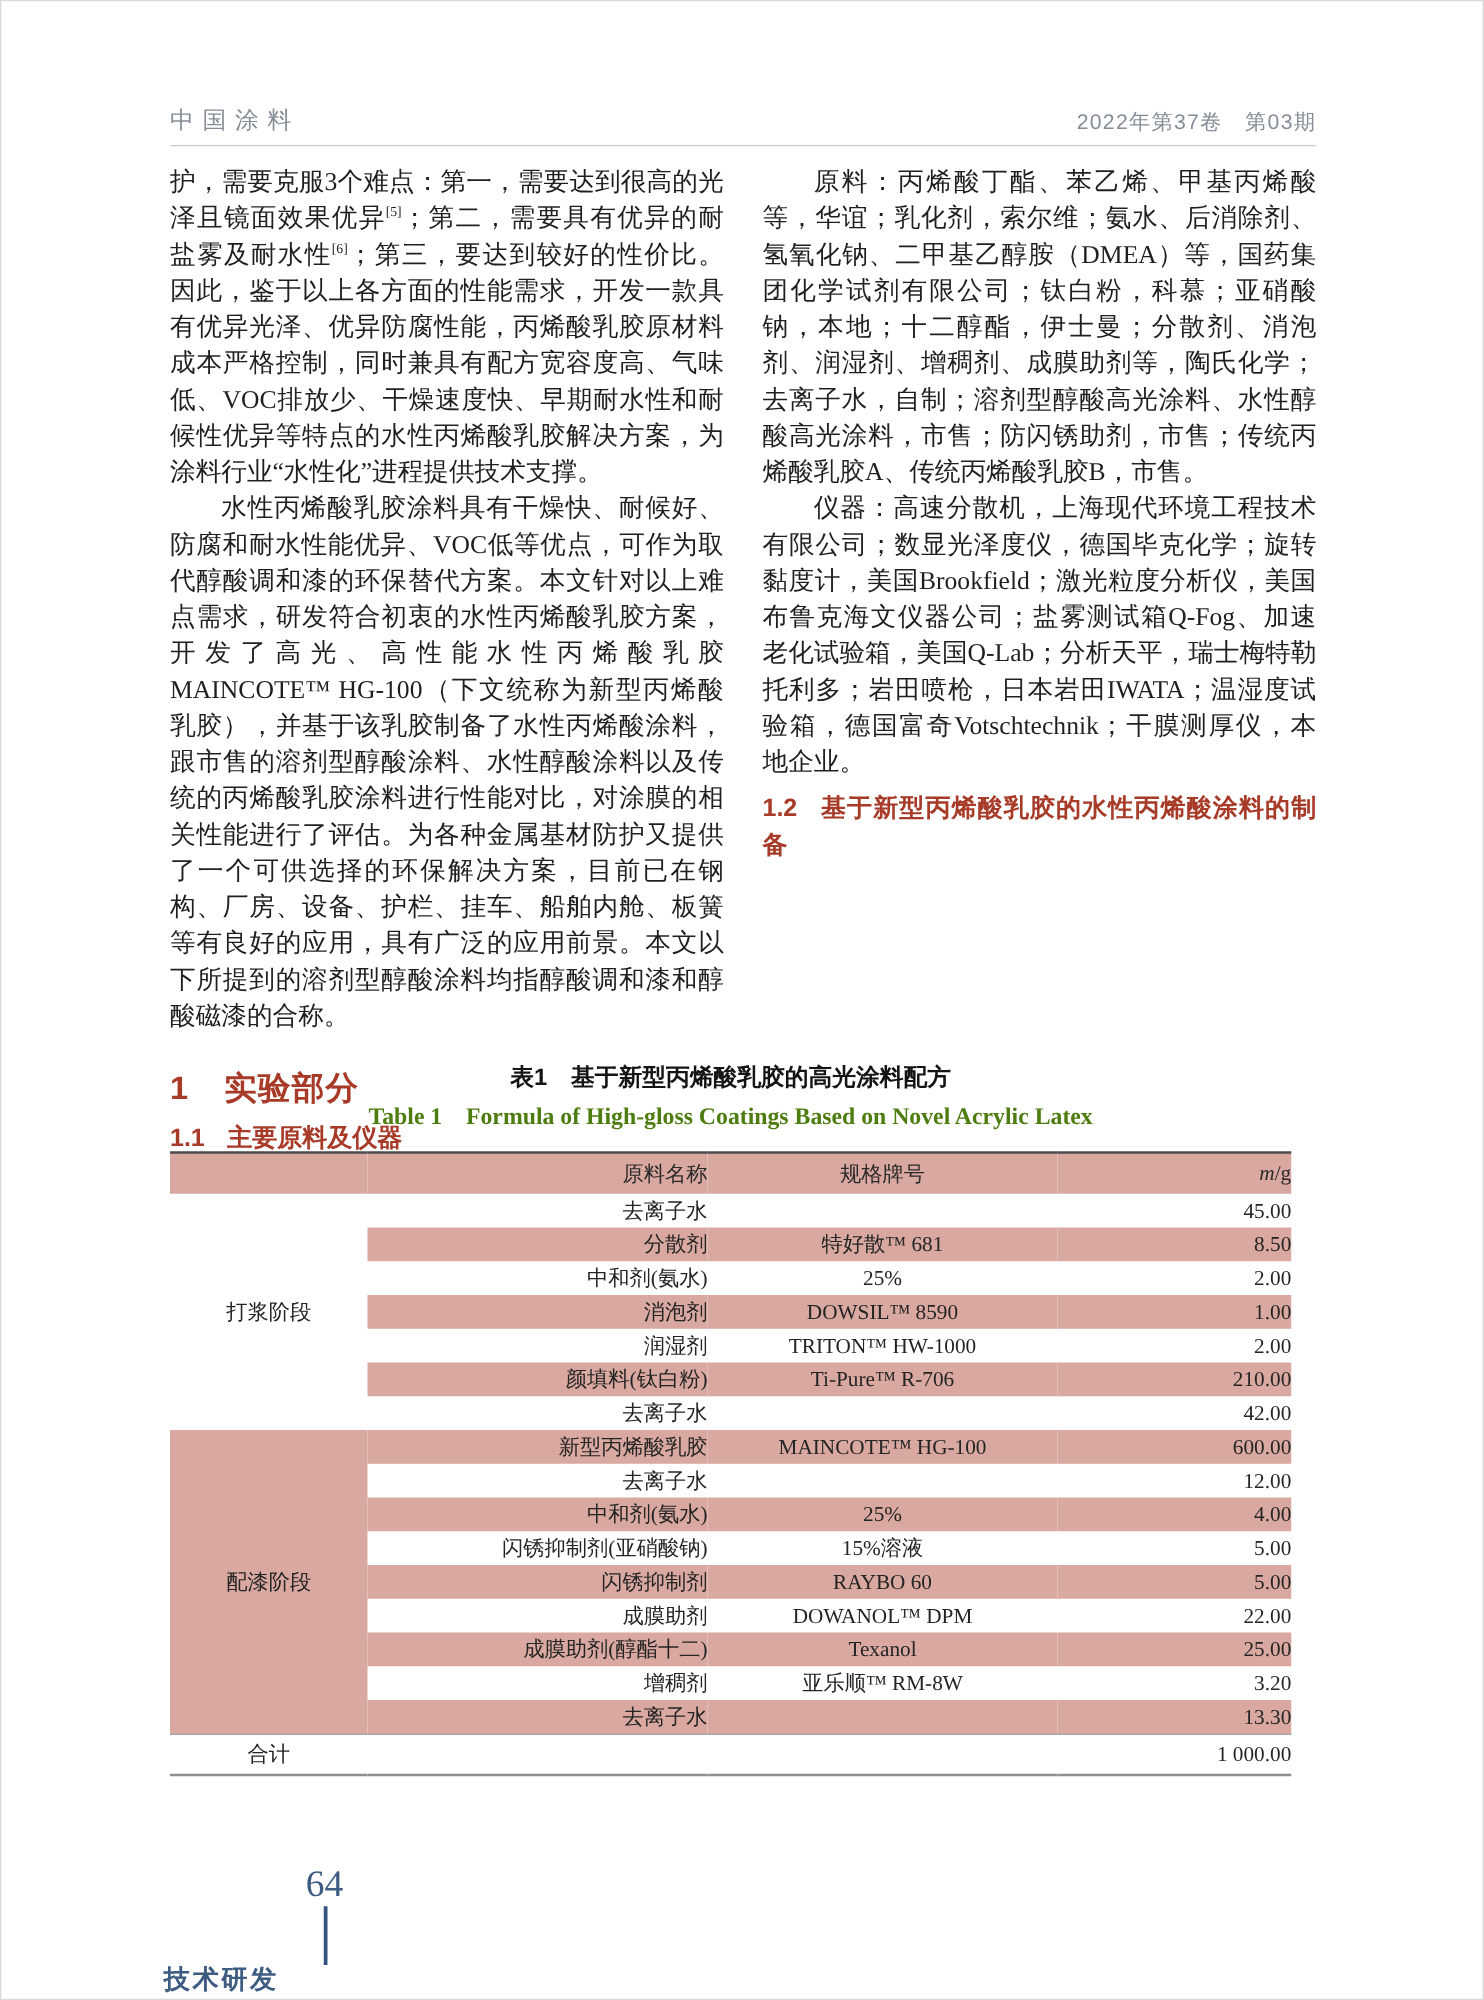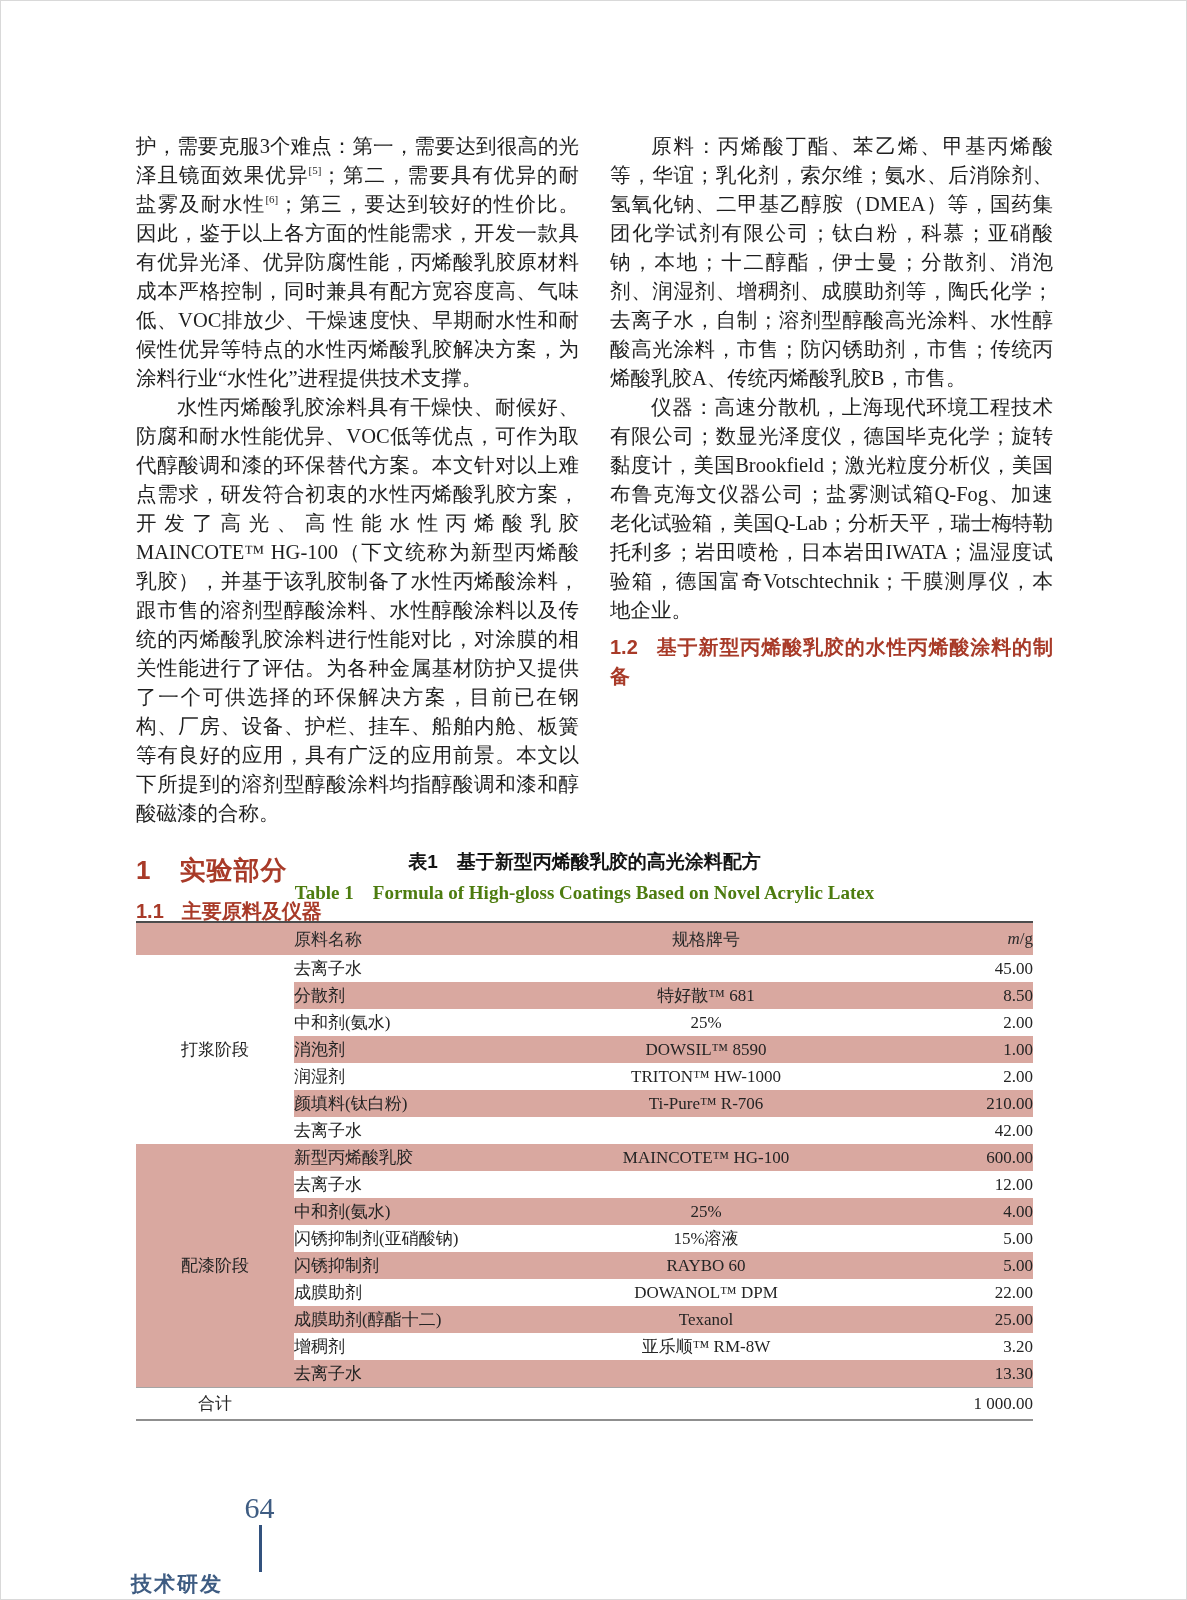--- a/index.html
+++ b/index.html
@@ -42,40 +42,44 @@
           font-weight:bold; font-size:19px; color:#141414; }
   .t-en { text-align:center; font-weight:bold; font-size:19px; margin-top:5px; color:#4d7c0f; }
   table.formula {
     border-collapse:collapse; table-layout:fixed; width:100%;
     margin-top:15px; border-top:2px solid #4c4c4c; border-bottom:2px solid #8f8f8f;
     font-size:17px; color:#242424;
   }
   table.formula td { height:27px; padding:0; }
   tr.head td { height:32px; background:#d9a8a0; color:#2a2a2a; }
   .c-stage { text-align:center; }
-  .c-name  { text-align:left; padding-left:52px; }
+  .c-name  { text-align:right; padding-left:52px; }
   .c-spec  { text-align:center; }
   .c-val   { text-align:right; padding-right:64px; }
   td.pinkcell { background:#d9a8a0; }
   tr.total td { border-top:1px solid #a5a5a5; height:31px; }
   .ital { font-style:italic; }
 
   
   .pfoot { position:absolute; left:130px; top:1490px; display:flex; align-items:center;flex-direction:column; }
   .pnum { font-size:30px; color:#3e5c82; }
   .fbar { width:3px; height:47px; background:#33527e; margin:0 12px 0 13px; }
   .fcn  { font-size:21px; font-weight:bold; color:#3e5c82; letter-spacing:2px;
           font-family:"Liberation Sans","DejaVu Sans",sans-serif; line-height:1.1; }
   .fen  { font-size:17px; color:#737373; margin-top:18px; line-height:1; }
 </style>
 </head>
 <body>
 
 <div class="page">
 
+  <div class="phead">
+    <span class="journal">中国涂料</span>
+    <span class="issue">2022年第37卷　第03期</span>
+  </div>
 
   <div class="content">
 
     <div class="col">
       <p><span>护，需要克服3个难点：第一，需要达到很高的光泽且镜面效果优异</span><sup class="ref">[5]</sup><span>；第二，需要具有优异的耐盐雾及耐水性</span><sup class="ref">[6]</sup><span>；第三，要达到较好的性价比。因此，鉴于以上各方面的性能需求，开发一款具有优异光泽、优异防腐性能，丙烯酸乳胶原材料成本严格控制，同时兼具有配方宽容度高、气味低、VOC排放少、干燥速度快、早期耐水性和耐候性优异等特点的水性丙烯酸乳胶解决方案，为涂料行业“水性化”进程提供技术支撑。</span></p>
       <p class="ind">水性丙烯酸乳胶涂料具有干燥快、耐候好、防腐和耐水性能优异、VOC低等优点，可作为取代醇酸调和漆的环保替代方案。本文针对以上难点需求，研发符合初衷的水性丙烯酸乳胶方案，开发了高光、高性能水性丙烯酸乳胶MAINCOTE™ HG-100（下文统称为新型丙烯酸乳胶），并基于该乳胶制备了水性丙烯酸涂料，跟市售的溶剂型醇酸涂料、水性醇酸涂料以及传统的丙烯酸乳胶涂料进行性能对比，对涂膜的相关性能进行了评估。为各种金属基材防护又提供了一个可供选择的环保解决方案，目前已在钢构、厂房、设备、护栏、挂车、船舶内舱、板簧等有良好的应用，具有广泛的应用前景。本文以下所提到的溶剂型醇酸涂料均指醇酸调和漆和醇酸磁漆的合称。</p>
       <h1 class="sec"><span class="num">1</span><span>实验部分</span></h1>
       <h2 class="subsec"><span class="num">1.1</span><span>主要原料及仪器</span></h2>
     </div>
 

